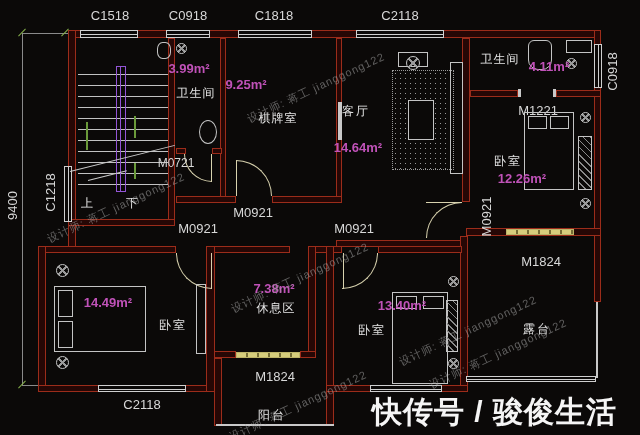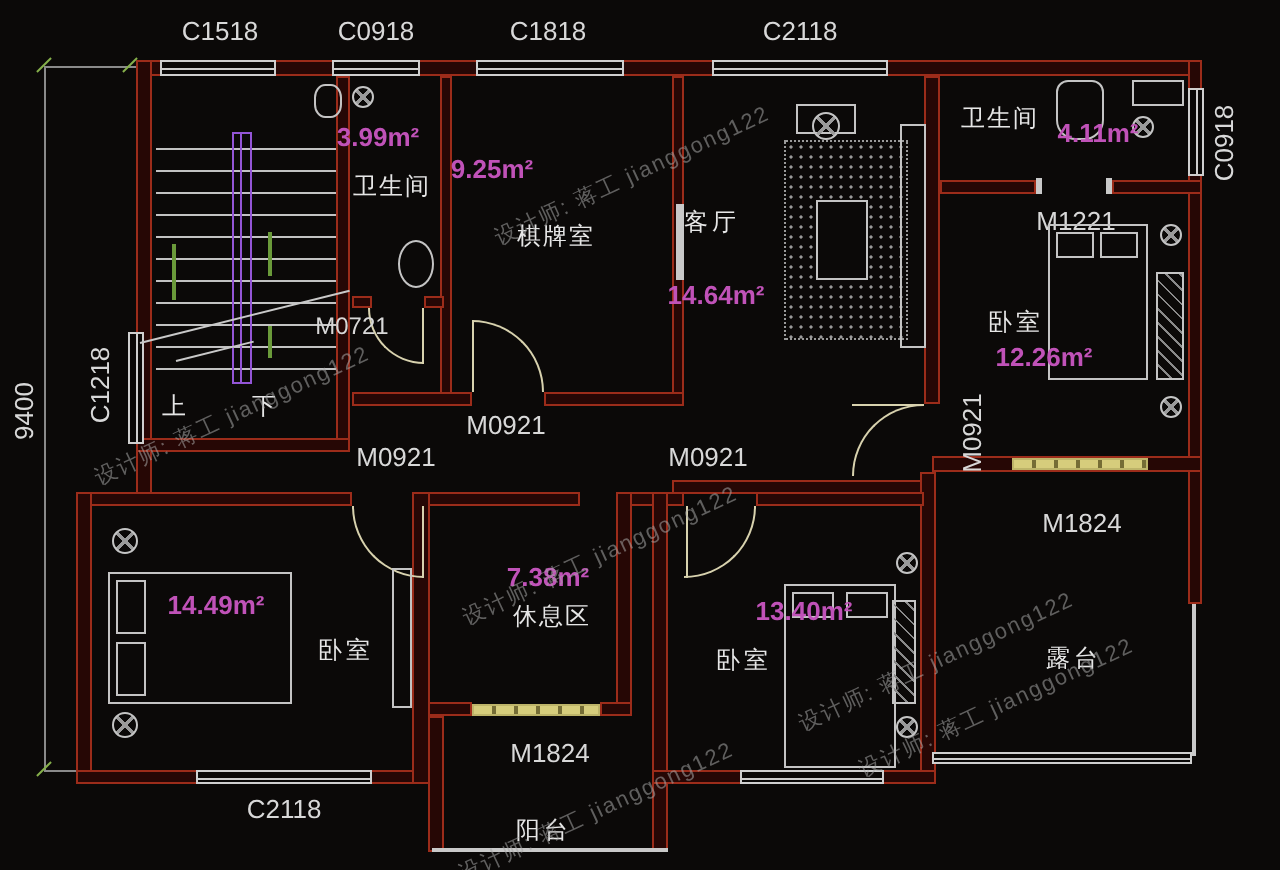--- a/index.html
+++ b/index.html
@@ -205,14 +205,15 @@
   <div class="rname" style="left:515px;top:321px;width:44px;">露台</div>
   <div class="rname" style="left:250px;top:407px;width:44px;">阳台</div>
 
   <div class="wm" style="left:48px;top:232px;">设计师: 蒋工 jianggong122</div>
   <div class="wm" style="left:248px;top:112px;">设计师: 蒋工 jianggong122</div>
   <div class="wm" style="left:232px;top:302px;">设计师: 蒋工 jianggong122</div>
   <div class="wm" style="left:430px;top:378px;">设计师: 蒋工 jianggong122</div>
   <div class="wm" style="left:400px;top:355px;">设计师: 蒋工 jianggong122</div>
   <div class="wm" style="left:230px;top:430px;">设计师: 蒋工 jianggong122</div>
 
+  <div class="brand" style="left:372px;top:392px;">快传号 / 骏俊生活</div>
 
 </div>
 
 </body></html>

